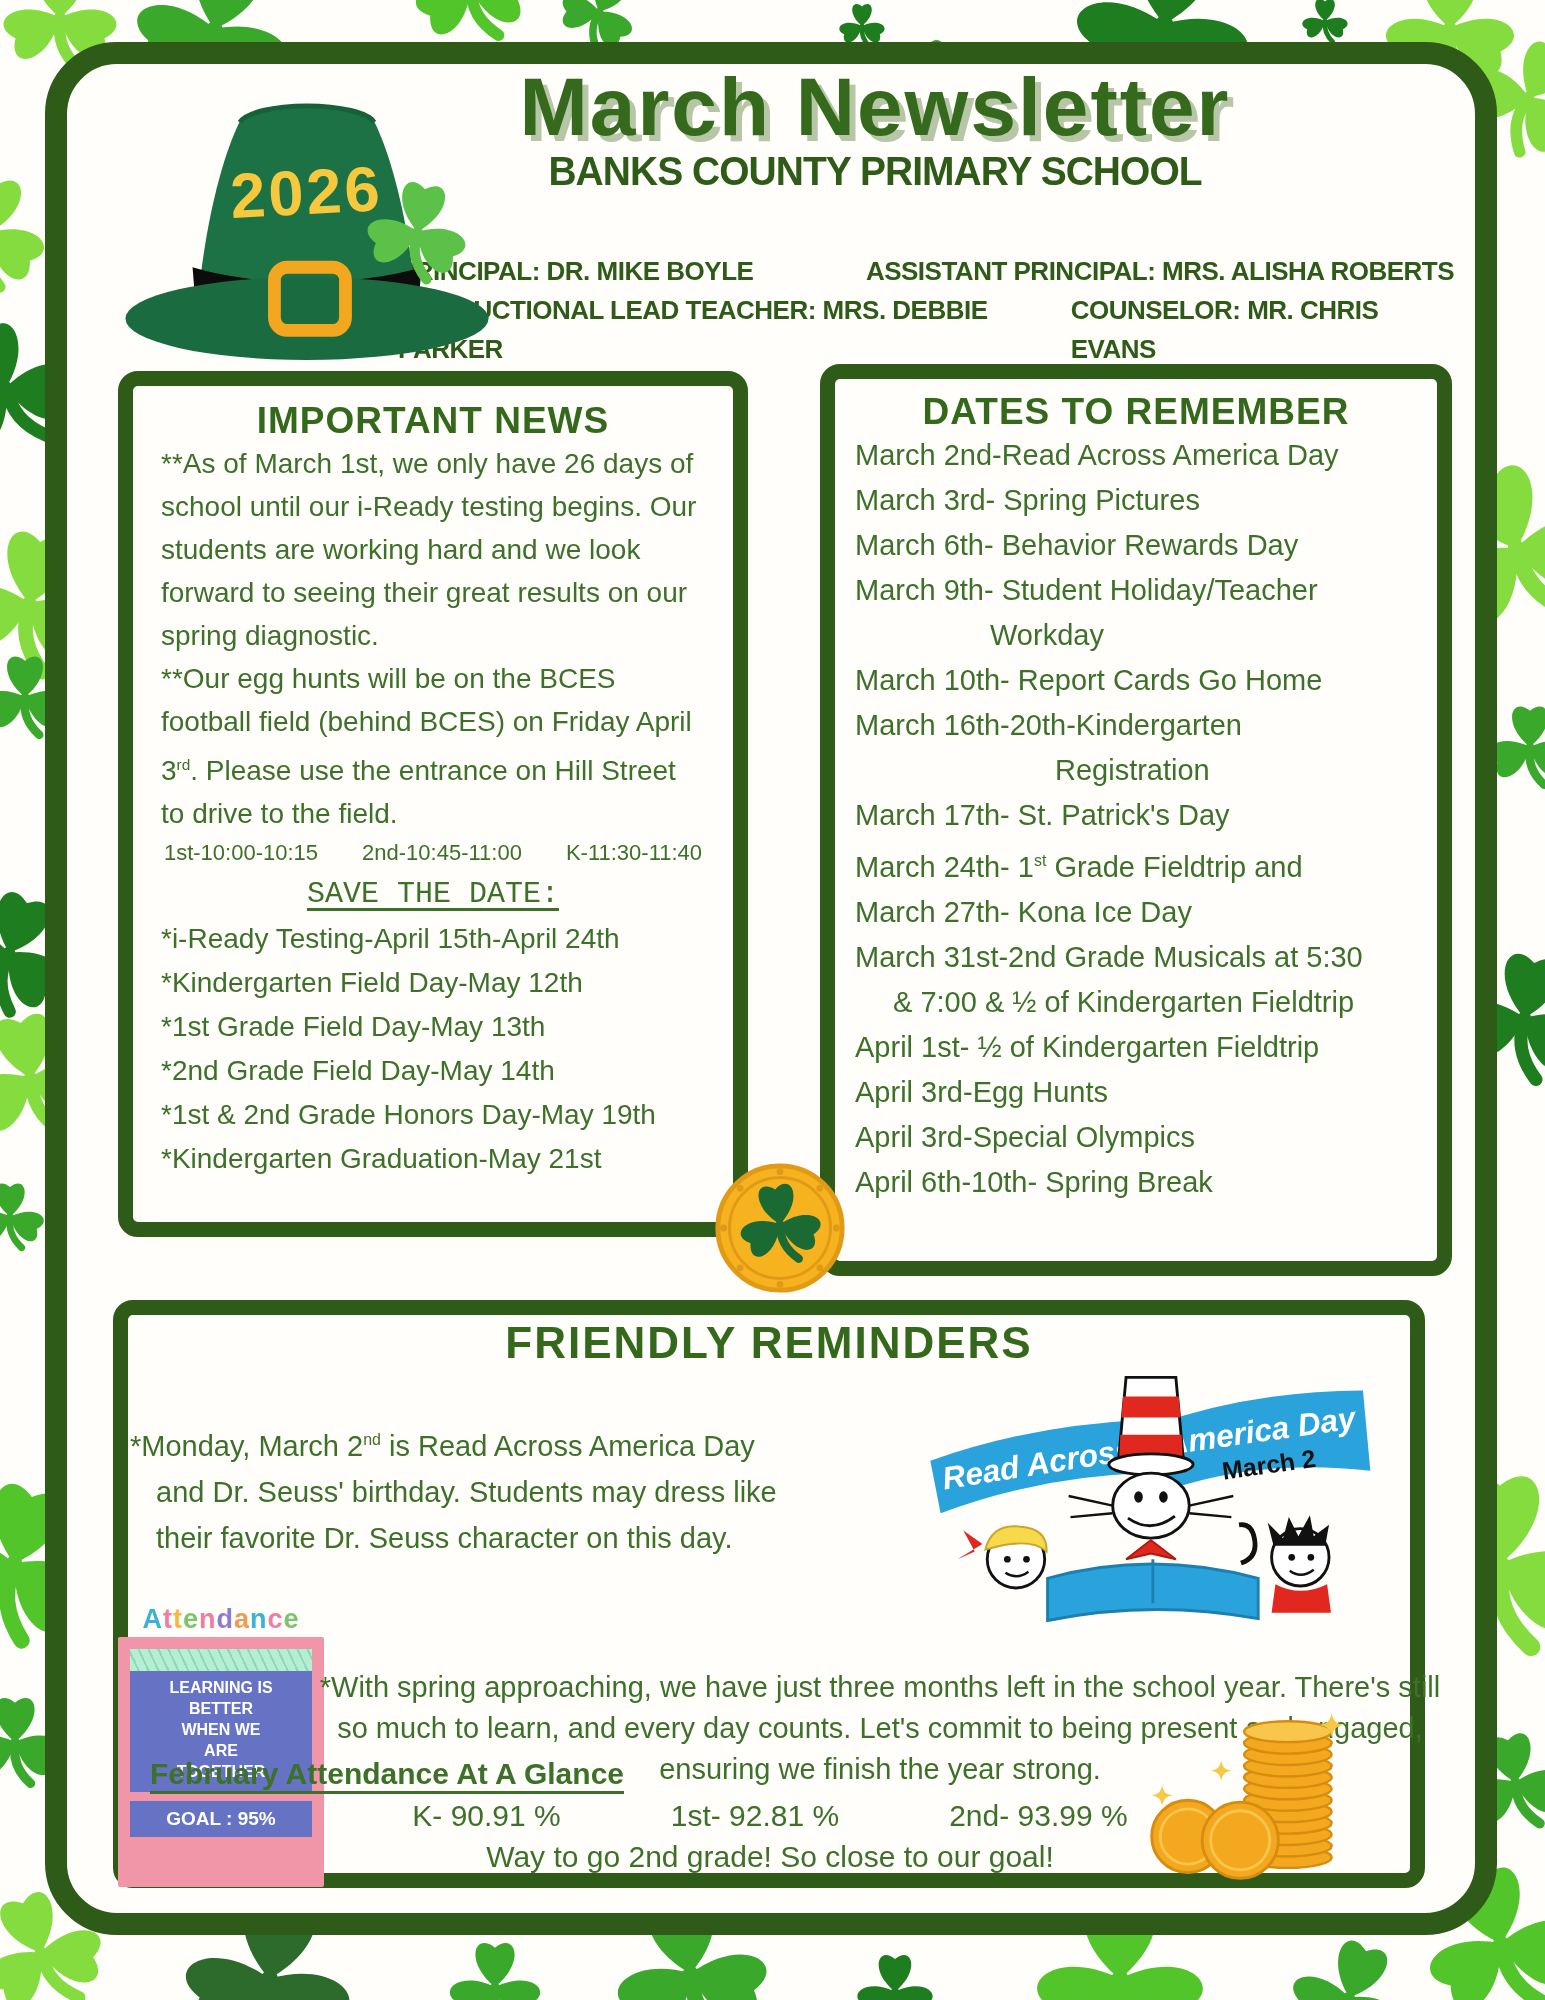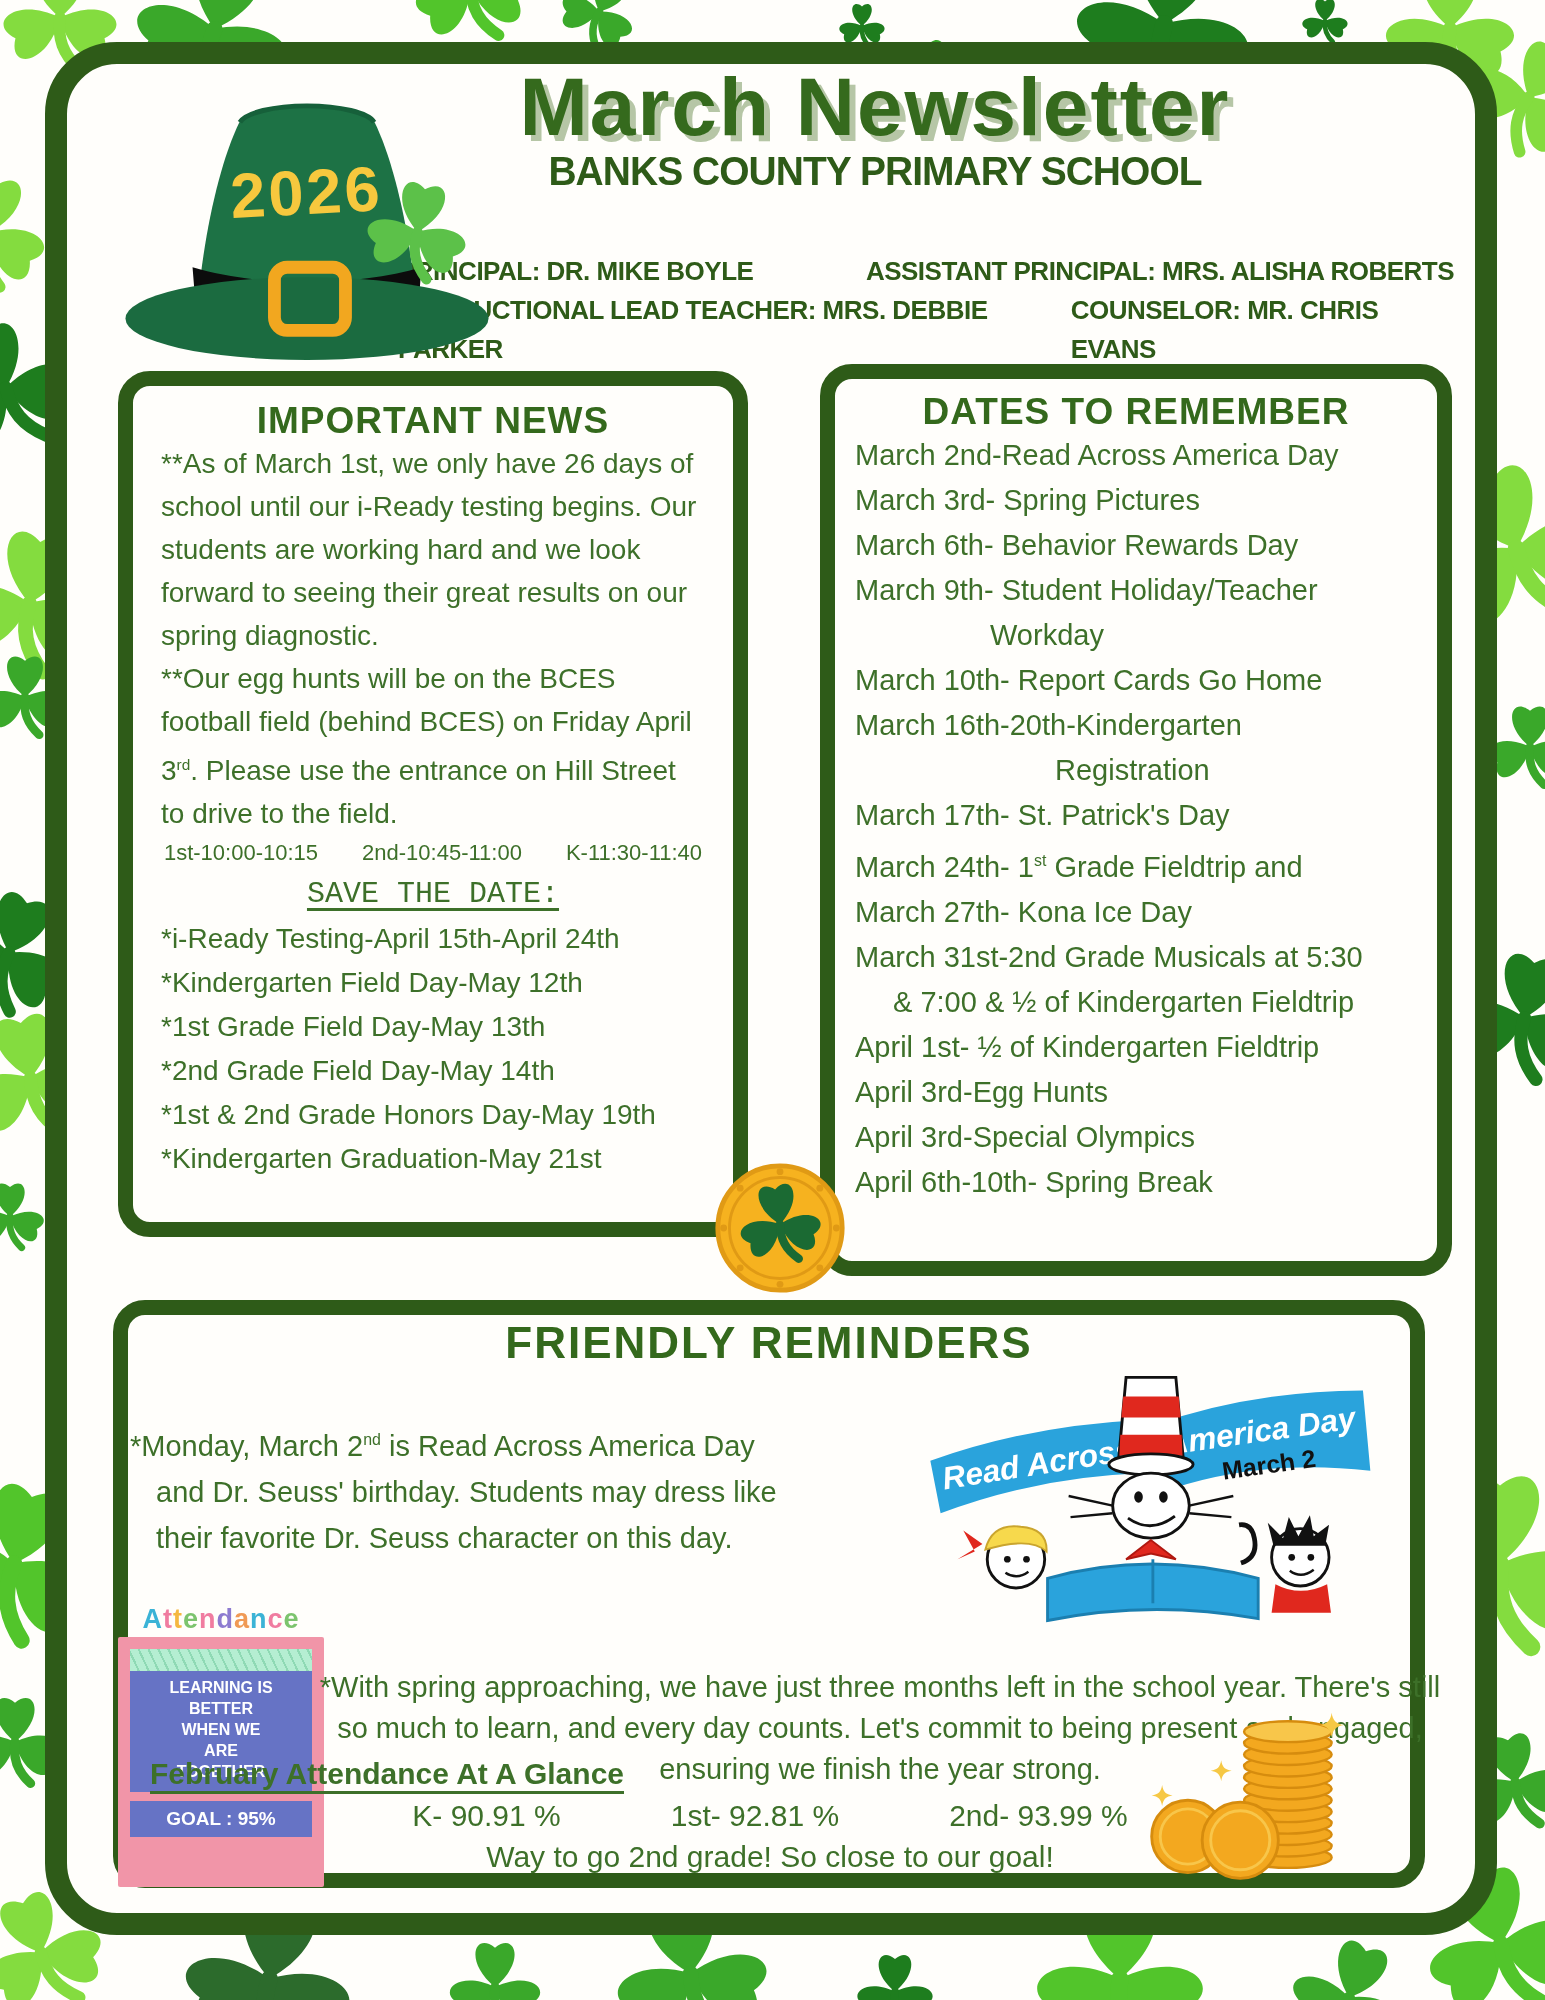--- a/index.html
+++ b/index.html
@@ -17,21 +17,21 @@
   .hat{position:absolute;left:112px;top:66px;width:390px;height:296px;z-index:3;}
   .title{position:absolute;left:400px;top:60px;width:950px;text-align:center;z-index:2;
          font-size:82px;font-weight:800;letter-spacing:2px;color:#356a1d;
          text-shadow:6px 6px 0 #b6c6a6;}
   .subtitle{position:absolute;left:400px;top:148px;width:950px;text-align:center;z-index:2;
             font-size:41px;font-weight:700;color:var(--frame);transform:scaleX(.95);letter-spacing:-1px;}
   .staff{position:absolute;left:398px;top:252px;width:1056px;z-index:2;font-weight:700;
          color:var(--frame);font-size:26px;line-height:39px;letter-spacing:-.5px;}
   .staff-row{display:flex;justify-content:space-between;}
   .box{position:absolute;box-sizing:border-box;border:15px solid var(--frame);
-       border-radius:32px;background:#fffefb;z-index:2;}
+       border-radius:20px;background:#fffefb;z-index:2;}
   .news-box{left:118px;top:371px;width:630px;height:866px;padding:14px 28px;}
   .dates-box{left:820px;top:364px;width:632px;height:912px;padding:12px 20px;}
   .friendly-box{left:113px;top:1300px;width:1312px;height:588px;}
   .box-heading{font-weight:800;color:var(--head);text-align:center;font-size:37px;letter-spacing:1px;}
   .hand{font-size:28px;line-height:43px;color:var(--text);}
   .hand p{margin:0;}
   sup{font-size:.55em;vertical-align:super;}
   .times-row{display:flex;justify-content:center;gap:44px;font-size:22px;line-height:36px;color:var(--text);}
   .save-head{display:block;text-align:center;font-size:30px;line-height:46px;color:var(--text);
              text-decoration:underline;text-decoration-thickness:3px;text-underline-offset:6px;font-family:Liberation Mono, monospace;}

